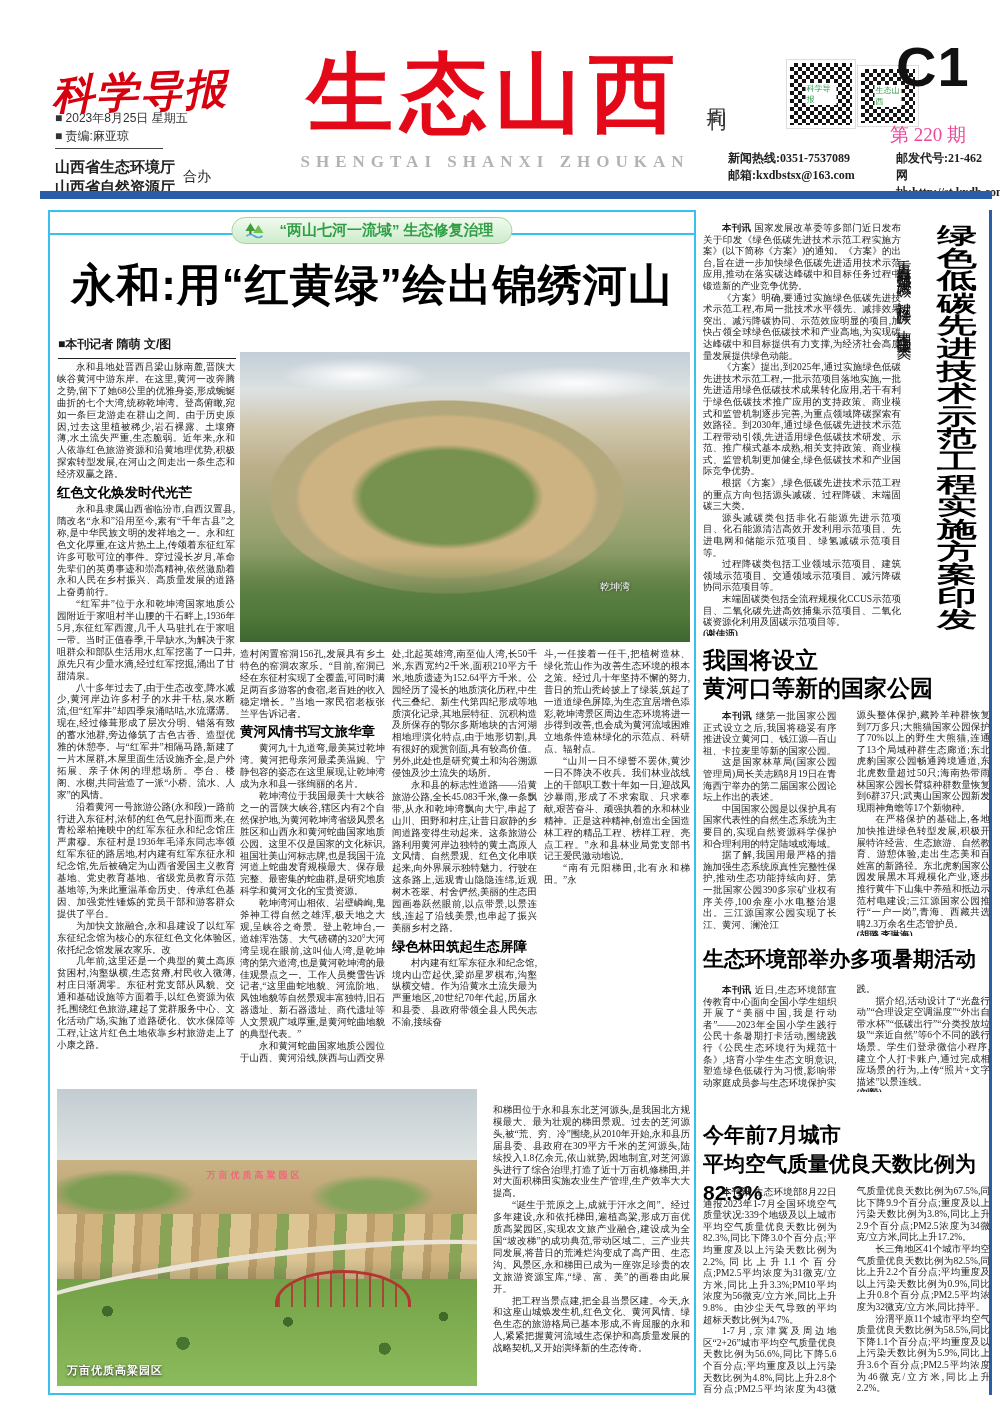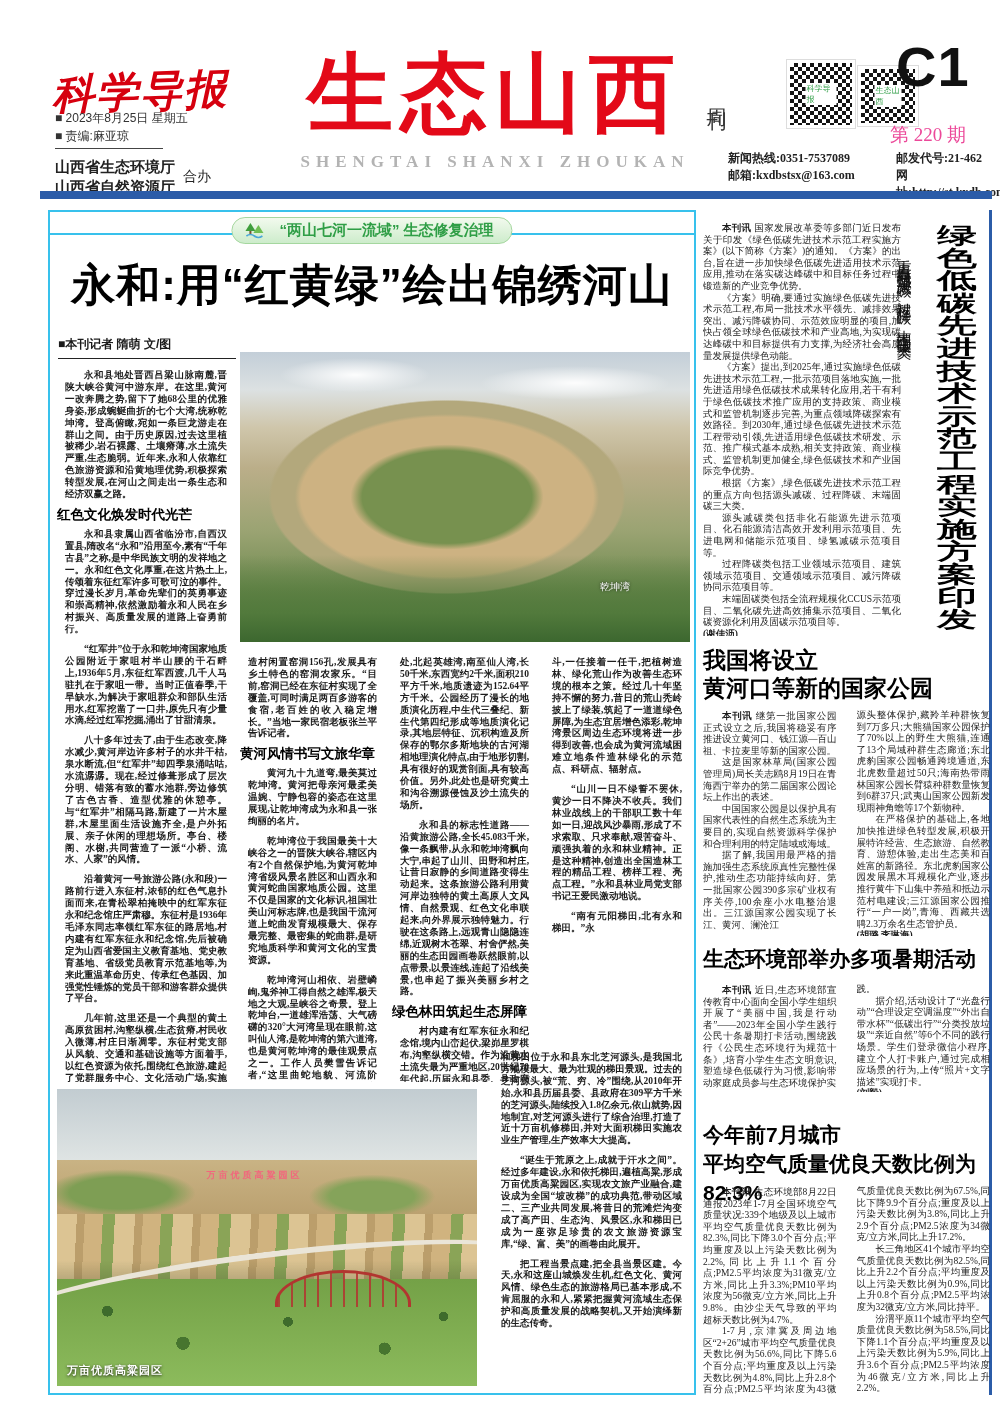--- a/index.html
+++ b/index.html
@@ -39,28 +39,28 @@
   .banner{position:absolute;left:50%;top:5px;transform:translateX(-50%);
         background:linear-gradient(#f2faee,#cdeccb);border:1px solid #a5d79f;border-radius:16px;
         padding:3px 18px 3px 12px;font-size:15px;font-weight:bold;color:#2f9e46;white-space:nowrap;
         font-family:"Liberation Sans",sans-serif;display:flex;align-items:center;gap:13px;}
   .headline{position:absolute;left:0;top:44px;width:100%;text-align:center;font-size:44px;
         font-weight:900;color:#000;letter-spacing:1px;font-family:"Liberation Sans",sans-serif;
         white-space:nowrap;}
   .byline{position:absolute;left:8px;top:124px;width:178px;font-size:12px;font-weight:bold;
         border-bottom:1.5px solid #222;padding-bottom:5px;font-family:"Liberation Sans",sans-serif;}
   .ncol{position:absolute;overflow:hidden;text-align:justify;font-size:9.5px;line-height:11.9px;color:#1c1c1c;}
-  .ncol p{margin:8px;text-indent:2em;font-weight:bold;}
+  .ncol p{margin:0;text-indent:2em;}
   .ncol p.cont{text-indent:0;}
   .ncol h3{margin:6px 0 5px 0;font-size:13.5px;font-family:"Liberation Sans",sans-serif;color:#000;}
   .col1{left:7px;top:150px;width:178px;height:720px;}
   .col2{left:190px;top:437px;width:145px;height:433px;}
   .col3{left:342px;top:437px;width:145px;height:433px;}
   .col4{left:494px;top:437px;width:146px;height:433px;}
-  .col5{left:443px;top:832px;width:197px;height:300px;}
+  .col5{left:443px;top:893px;width:197px;height:300px;}
   
   .photo{position:absolute;overflow:hidden;}
   .photo1{left:190px;top:140px;width:450px;height:290px;
      background:
        linear-gradient(to top, #3c672f 0%, #527a3c 10%, rgba(82,122,60,0) 30%),
        radial-gradient(ellipse 65% 55% at 46% 50%, #77914f 0 29%, #cdb282 33% 50%, #b3a87c 52% 60%, rgba(0,0,0,0) 61%),
        linear-gradient(#c3ced8 0%, #dce1e2 13%, #cfc6ab 26%, #bbae89 40%, #9aa372 62%, #6f8a50 82%, #527441 100%);}
   .cloud{position:absolute;width:150px;height:34px;border-radius:50%;
      background:radial-gradient(closest-side,rgba(255,255,255,.95),rgba(255,255,255,0));}
   .photo-label{position:absolute;color:#fff;font-size:10px;text-shadow:0 0 3px rgba(0,0,0,.8);}
@@ -167,22 +167,22 @@
       <div class="photo-label" style="left:360px;top:228px;">乾坤湾</div>
     </div>
 
     <div class="ncol col1">
         <p>永和县地处晋西吕梁山脉南麓,晋陕大峡谷黄河中游东岸。在这里,黄河一改奔腾之势,留下了她68公里的优雅身姿,形成蜿蜒曲折的七个大湾,统称乾坤湾。登高俯瞰,宛如一条巨龙游走在群山之间。由于历史原因,过去这里植被稀少,岩石裸露、土壤瘠薄,水土流失严重,生态脆弱。近年来,永和人依靠红色旅游资源和沿黄地理优势,积极探索转型发展,在河山之间走出一条生态和经济双赢之路。</p>
         <h3>红色文化焕发时代光芒</h3>
         <p>永和县隶属山西省临汾市,自西汉置县,隋改名“永和”沿用至今,素有“千年古县”之称,是中华民族文明的发祥地之一。永和红色文化厚重,在这片热土上,传颂着东征红军许多可歌可泣的事件。穿过漫长岁月,革命先辈们的英勇事迹和崇高精神,依然激励着永和人民在乡村振兴、高质量发展的道路上奋勇前行。</p>
         <p>“红军井”位于永和乾坤湾国家地质公园附近于家咀村半山腰的干石畔上,1936年5月,东征红军西渡,几千人马驻扎在于家咀一带。当时正值春季,干旱缺水,为解决于家咀群众和部队生活用水,红军挖凿了一口井,原先只有少量水滴,经过红军挖掘,涌出了甘甜清泉。</p>
         <p>八十多年过去了,由于生态改变,降水减少,黄河岸边许多村子的水井干枯,泉水断流,但“红军井”却四季泉涌咕咕,水流潺潺。现在,经过修葺形成了层次分明、错落有致的蓄水池群,旁边修筑了古色古香、造型优雅的休憩亭。与“红军井”相隔马路,新建了一片木屋群,木屋里面生活设施齐全,是户外拓展、亲子休闲的理想场所。亭台、楼阁、水榭,共同营造了一派“小桥、流水、人家”的风情。</p>
         <p>沿着黄河一号旅游公路(永和段)一路前行进入东征村,浓郁的红色气息扑面而来,在青松翠柏掩映中的红军东征永和纪念馆庄严肃穆。东征村是1936年毛泽东同志率领红军东征的路居地,村内建有红军东征永和纪念馆,先后被确定为山西省爱国主义教育基地、党史教育基地、省级党员教育示范基地等,为来此重温革命历史、传承红色基因、加强党性锤炼的党员干部和游客群众提供了平台。</p>
+        <p>为加快文旅融合,永和县建设了以红军东征纪念馆为核心的东征红色文化体验区,依托纪念馆发展农家乐。改</p>
         <p>几年前,这里还是一个典型的黄土高原贫困村,沟壑纵横,生态贫瘠,村民收入微薄,村庄日渐凋零。东征村党支部从风貌、交通和基础设施等方面着手,以红色资源为依托,围绕红色旅游,建起了党群服务中心、文化活动广场,实施了道路硬化、饮水保障等工程,让这片红色土地依靠乡村旅游走上了小康之路。</p>
-        <p>为加快文旅融合,永和县建设了以红军东征纪念馆为核心的东征红色文化体验区,依托纪念馆发展农家乐。改</p>
       </div>
     <div class="ncol col2">
         <p class="cont">造村闲置窑洞156孔,发展具有乡土特色的窑洞农家乐。“目前,窑洞已经在东征村实现了全覆盖,可同时满足两百多游客的食宿,老百姓的收入稳定增长。”当地一家民宿老板张兰平告诉记者。</p>
         <h3>黄河风情书写文旅华章</h3>
         <p>黄河九十九道弯,最美莫过乾坤湾。黄河把母亲河最柔美温婉、宁静包容的姿态在这里展现,让乾坤湾成为永和县一张绚丽的名片。</p>
         <p>乾坤湾位于我国最美十大峡谷之一的晋陕大峡谷,辖区内有2个自然保护地,为黄河乾坤湾省级风景名胜区和山西永和黄河蛇曲国家地质公园。这里不仅是国家的文化标识,祖国壮美山河标志牌,也是我国干流河道上蛇曲发育规模最大、保存最完整、最密集的蛇曲群,是研究地质科学和黄河文化的宝贵资源。</p>
         <p>乾坤湾河山相依、岩壁嶙峋,鬼斧神工得自然之雄浑,极天地之大观,呈峡谷之奇景。登上乾坤台,一道雄浑浩荡、大气磅礴的320°大河湾呈现在眼前,这叫仙人湾,是乾坤湾的第六道湾,也是黄河乾坤湾的最佳观景点之一。工作人员樊雪告诉记者,“这里曲蛇地貌、河流阶地、风蚀地貌等自然景观丰富独特,旧石器遗址、新石器遗址、商代遗址等人文景观广域厚重,是黄河蛇曲地貌的典型代表。”</p>
         <p>永和黄河蛇曲国家地质公园位于山西、黄河沿线,陕西与山西交界</p>
       </div>
     <div class="ncol col3">
@@ -269,21 +269,21 @@
   </div>
 
   <div>
     <div class="sb-head" style="top:946px;width:290px;font-size:21px;line-height:26px;">生态环境部举办多项暑期活动</div>
     <div class="sb-body two-col" style="left:703px;top:984px;width:287px;height:108px;">
       <div>
           <p><b>本刊讯 </b>近日,生态环境部宣传教育中心面向全国小学生组织开展了“美丽中国,我是行动者”——2023年全国小学生践行公民十条暑期打卡活动,围绕践行《公民生态环境行为规范十条》,培育小学生生态文明意识,塑造绿色低碳行为习惯,影响带动家庭成员参与生态环境保护实</p>
         </div>
       <div>
           <p class="cont">践。</p>
-          <p>据介绍,活动设计了“光盘行动”“合理设定空调温度”“外出自带水杯”“低碳出行”“分类投放垃圾”“亲近自然”等6个不同的践行场景。学生们登录微信小程序,建立个人打卡账户,通过完成相应场景的行为,上传“照片+文字描述”实现打卡。</p>
+          <p>据介绍,活动设计了“光盘行动”“合理设定空调温度”“外出自带水杯”“低碳出行”“分类投放垃圾”“亲近自然”等6个不同的践行场景。学生们登录微信小程序,建立个人打卡账户,通过完成相应场景的行为,上传“照片+文字描述”以景连线。</p>
           <p class="sig">(刘毅)</p>
         </div>
     </div>
   </div>
 
   <div>
     <div class="sb-head" style="top:1120px;width:290px;font-size:21px;line-height:29px;">
       <div>今年前7月城市</div>
       <div>平均空气质量优良天数比例为 82.3%</div>
     </div>

